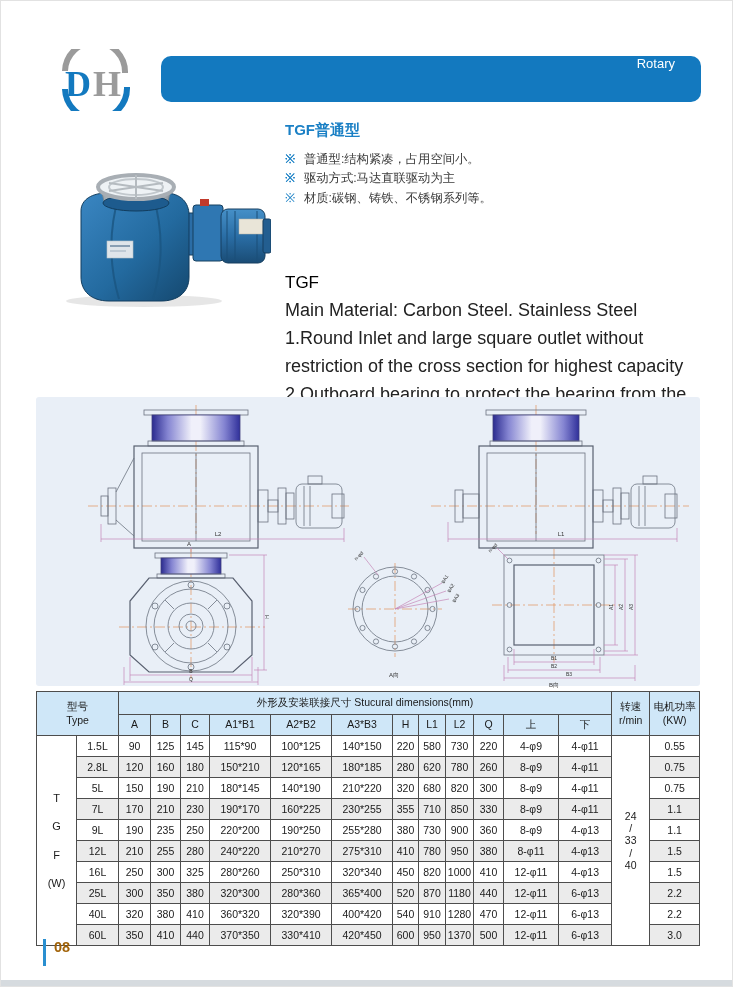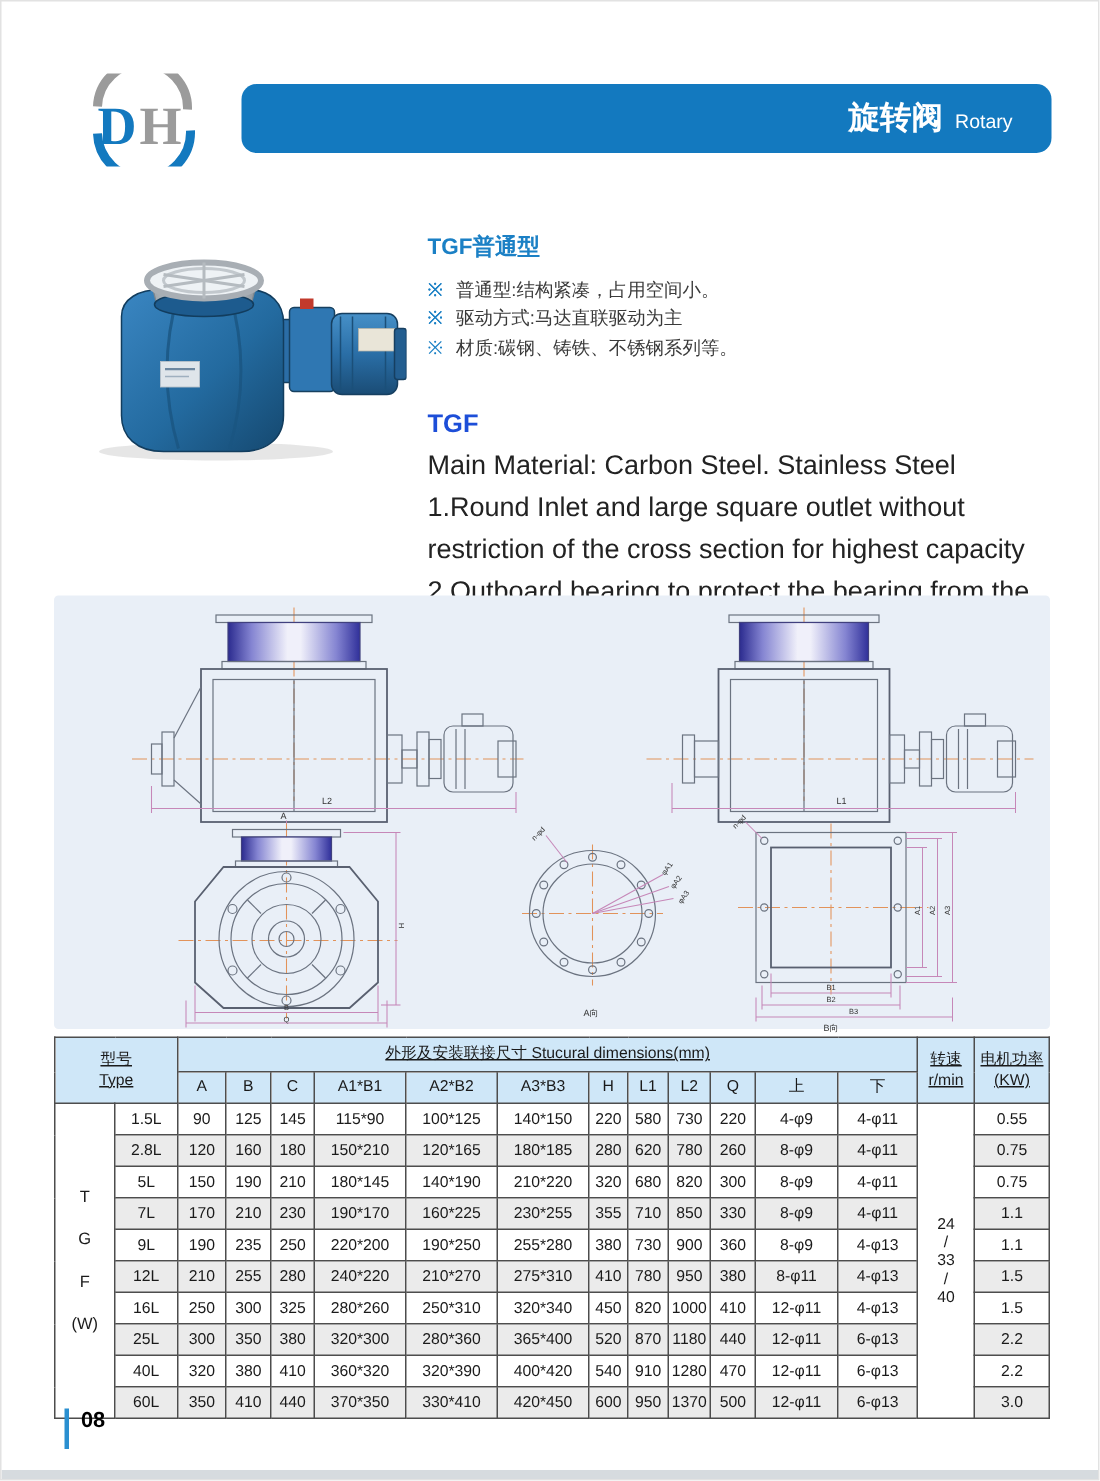--- a/index.html
+++ b/index.html
@@ -13,76 +13,75 @@
   .banner{
     position:absolute;left:160px;top:55px;width:540px;height:46px;
     background:#1379bf;border-radius:10px;display:flex;align-items:baseline;
     justify-content:flex-end;padding-right:26px;box-sizing:border-box;color:#fff;
   }
   .banner-zh{font-size:21px;font-weight:bold;line-height:46px;}
   .banner-en{font-size:13px;margin-left:8px;}
   
   .product{position:absolute;left:48px;top:148px;width:222px;height:160px;}
   
-  .sec1{position:absolute;left:284px;top:120px;width:416px;margin-top:34px;}
+  .sec1{position:absolute;left:284px;top:120px;width:416px;}
   .sec1 h2{margin:0 0 10px 0;font-size:15px;font-weight:bold;color:#1b80c5;}
   .bullets{margin:0;padding:0;list-style:none;font-size:12.3px;line-height:1.5;color:#3a3a3a;}
   .bullets li{position:relative;padding-left:19px;margin-bottom:1px;}
   .bullets .mark{position:absolute;left:0;top:0;color:#1b80c5;}
   
   .sec2{position:absolute;left:284px;top:272px;width:420px;}
-  .sec2 h2{margin:0 0 4px 0;font-size:17px;font-weight:bold;color:#1d4ed8;}
+  .sec2 h2{margin:0 0 4px 0;font-size:17px;font-weight:normal;color:#000000;}
   .sec2 .line{font-size:18px;line-height:1.55;color:#222;}
   
   .panel{position:absolute;left:35px;top:396px;width:664px;height:289px;
          background:#e9eff7;border-radius:3px;}
   .panel svg{position:absolute;overflow:visible;}
   .dwg-line{stroke:#6b7380;stroke-width:0.8;fill:none;}
   .dwg-thick{stroke:#596070;stroke-width:1.2;fill:none;}
   .cl{stroke:#e2935a;stroke-width:0.7;stroke-dasharray:10 3 2 3;fill:none;}
   .dim{stroke:#c687b8;stroke-width:0.7;fill:none;}
   .dimtxt{font-size:6px;fill:#333;font-family:"Liberation Sans",sans-serif;}
   .dimtxt-sm{font-size:5px;fill:#333;font-family:"Liberation Sans",sans-serif;}
   
   .spec-table{position:absolute;left:35px;top:690px;width:664px;
               border-collapse:collapse;table-layout:fixed;
               font-size:10.5px;color:#1a1a1a;}
   .spec-table th,.spec-table td{
       border:1px solid #4d4d4d;text-align:center;vertical-align:middle;
       padding:0;overflow:hidden;}
   .spec-table thead th{background:#cfe7f8;font-weight:normal;line-height:1.25;}
-  .spec-table thead tr:first-child th{height:22px;text-decoration:underline;}
+  .spec-table thead tr:first-child th{height:22px;}
   .spec-table thead tr:last-child th{height:20px;}
   .spec-table tbody td{height:20px;background:#fff;}
   .spec-table tbody tr.alt td{background:#ebebeb;}
   .pre{white-space:pre-line;}
   .group-cell{white-space:pre-line;line-height:2.55;font-size:11px;background:#fff !important;}
   .speed-cell{white-space:pre-line;line-height:1.15;background:#fff !important;}
   
   .pagenum{position:absolute;left:42px;top:938px;display:flex;align-items:flex-start;}
   .pagenum .bar{width:3px;height:27px;background:#2a8fd0;margin-right:8px;}
-  .pagenum .num{font-size:14.5px;font-weight:bold;color:#000000;line-height:1.2;}
+  .pagenum .num{font-size:14.5px;font-weight:bold;color:#a16207;line-height:1.2;}
   .bottom-strip{position:absolute;left:0;bottom:0;width:100%;height:6px;background:#d6dbdf;}
 </style>
 </head>
 <body>
 
 <div class="page">
 
   <div class="logo">
     <svg viewBox="0 0 88 62" width="88" height="62">
       <path d="M 14 22 A 30 30 0 0 1 74 24" fill="none" stroke="#9b9b9b" stroke-width="6"></path>
       <path d="M 76 38 A 30 30 0 0 1 14 40" fill="none" stroke="#1379bf" stroke-width="6"></path>
       <text x="14" y="47" font-family="Liberation Serif,serif" font-weight="bold" font-size="36" fill="#1379bf">D</text>
       <text x="42" y="47" font-family="Liberation Serif,serif" font-weight="bold" font-size="36" fill="#9b9b9b">H</text>
     </svg>
   </div>
 
   <div class="banner">
-    <span class="banner-zh">旋转阀</span>
     <span class="banner-en">Rotary</span>
   </div>
 
   <svg class="product" viewBox="0 0 222 160">
     <defs>
       <linearGradient id="bodyG" x1="0" y1="0" x2="1" y2="1">
         <stop offset="0" stop-color="#3a86c2"></stop>
           <stop offset="0.55" stop-color="#236a9f"></stop>
           <stop offset="1" stop-color="#15486f"></stop>
       </linearGradient>

